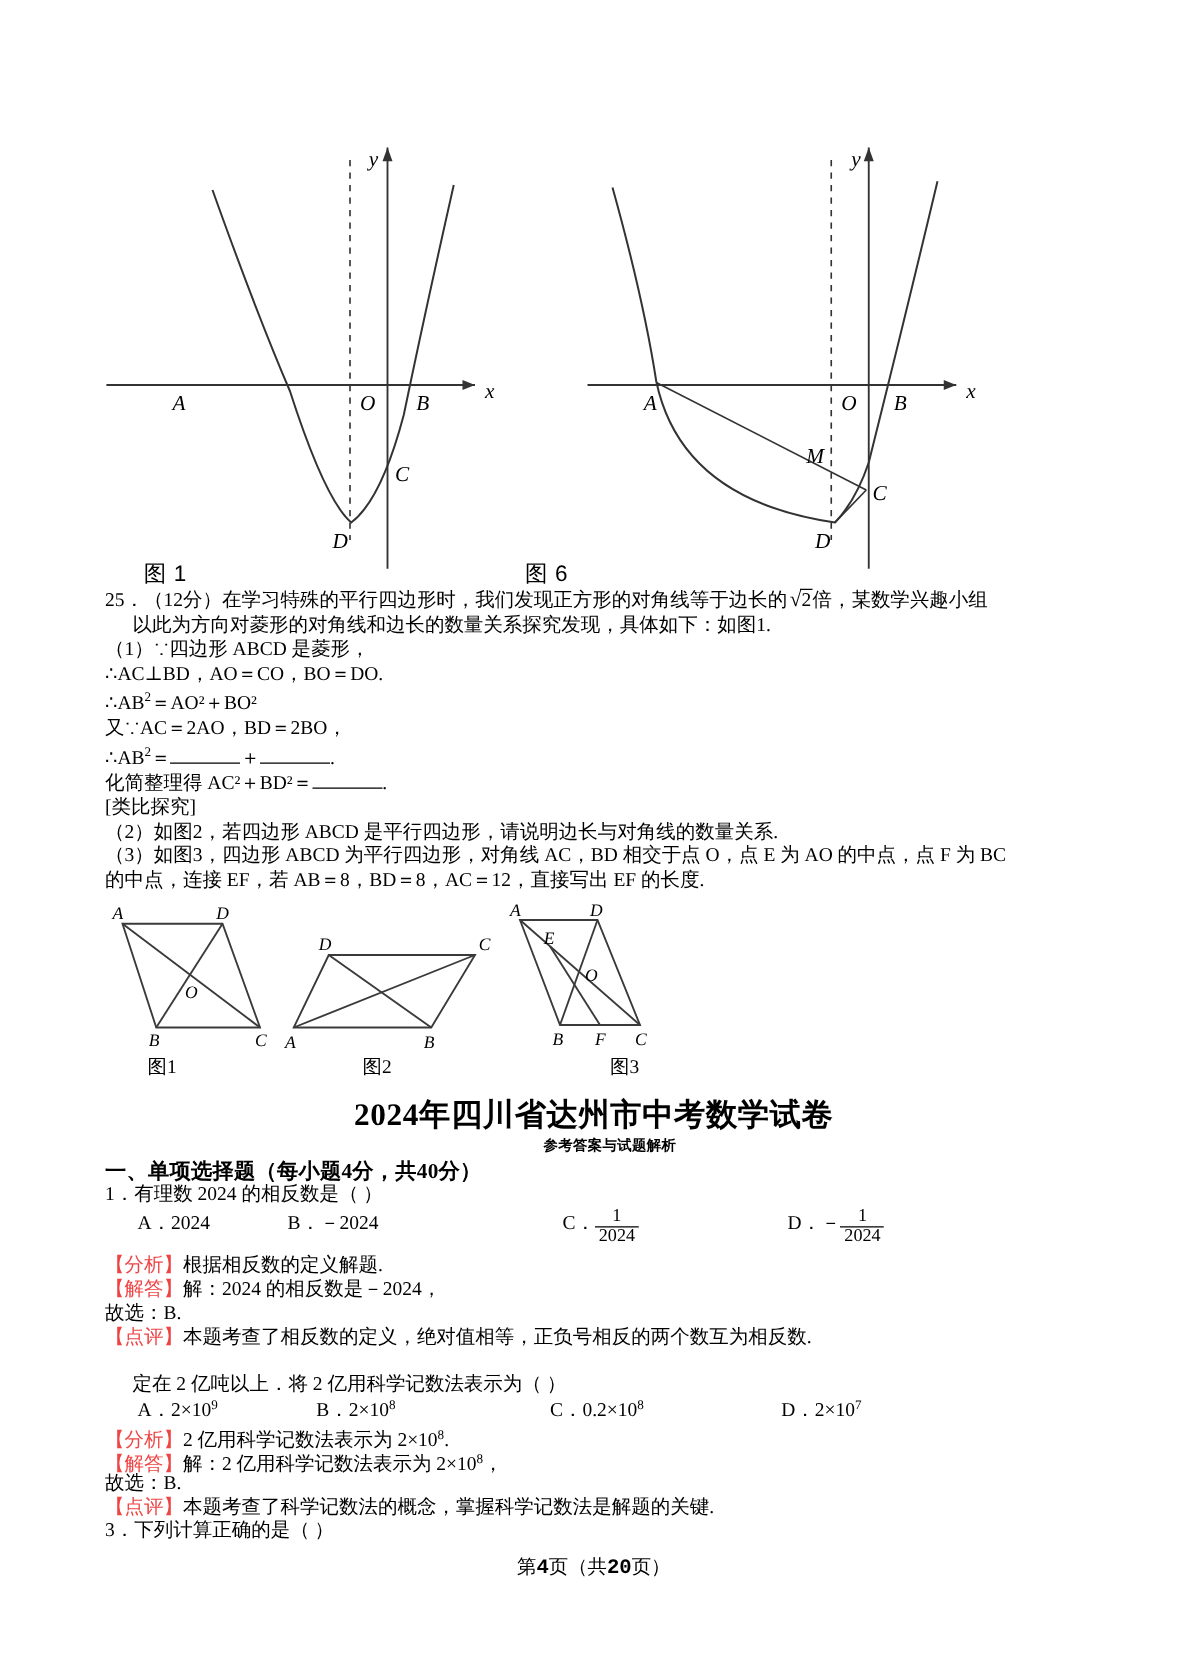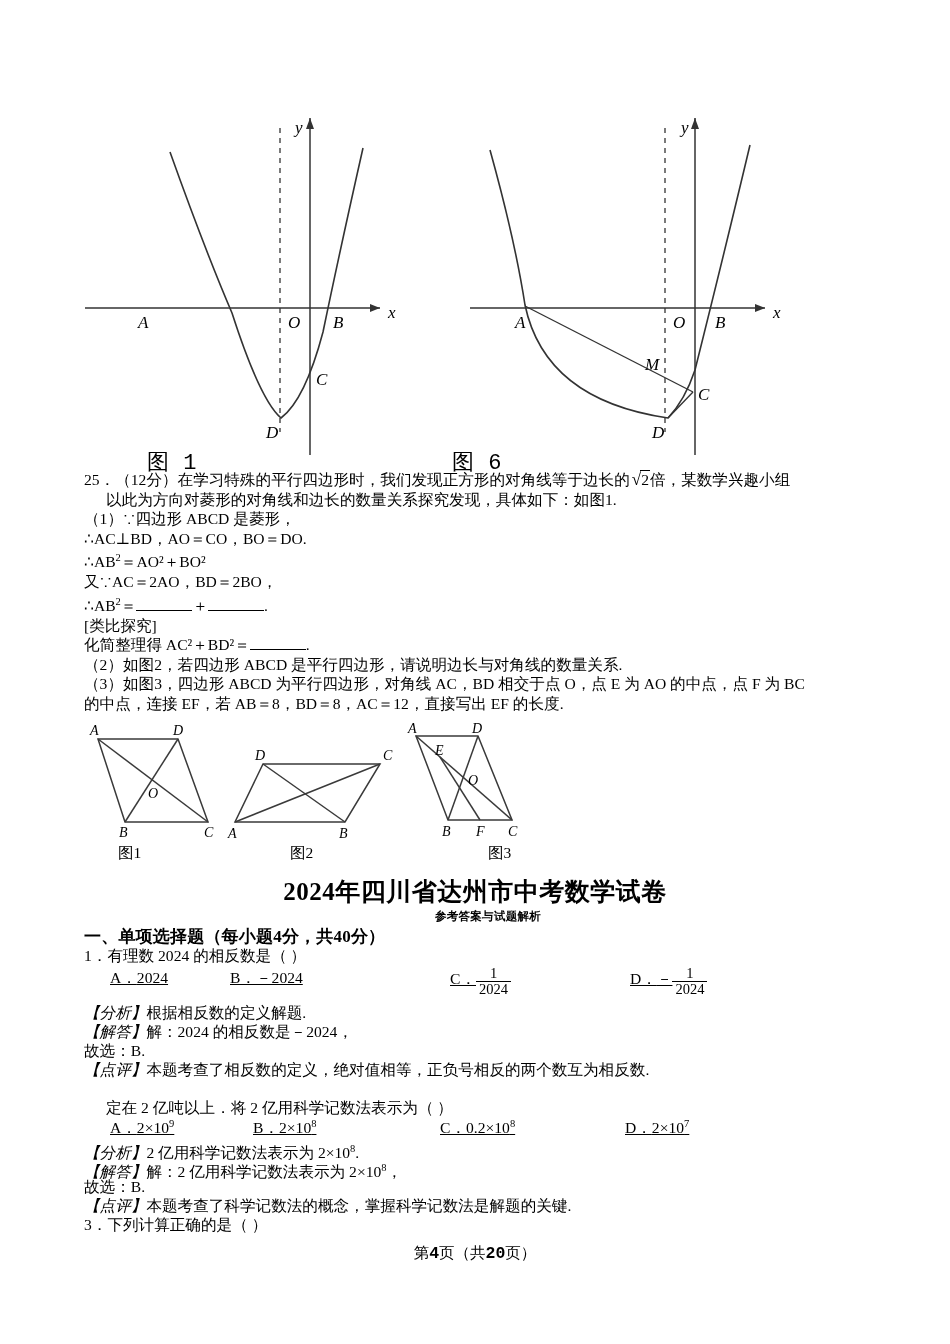--- a/index.html
+++ b/index.html
@@ -8,23 +8,22 @@
     font-family:"Liberation Serif","DejaVu Serif",serif;
     color:#000;
     -webkit-font-smoothing:none;
   }
   .page{position:absolute;left:0;top:0;width:950px;height:1344px;}
 
   
   .figrow{position:absolute;left:85px;top:100px;width:780px;height:375px;}
   .fig-svg{display:block;}
   .figcap{
-    position:absolute;font-size:22px;letter-spacing:.5px;
-    font-family:Liberation Mono, monospace;
-    margin-left:32px;
+    position:absolute;font-size:18px;letter-spacing:.5px;
+    font-family:Liberation Sans, sans-serif;
   }
   .figcap-1{left:115px;top:447px;}
   .figcap-2{left:420px;top:447px;}
 
   
   .txt{position:absolute;font-size:15.6px;line-height:19.5px;white-space:nowrap;}
   .wrapblk{position:absolute;font-size:15.6px;line-height:19.6px;}
   i,.it{font-style:italic;}
   .supn{font-size:10.5px;vertical-align:super;font-style:normal;}
   .blank{display:inline-block;border-bottom:1.1px solid #000;width:56px;height:13px;}
@@ -45,22 +44,22 @@
   }
   .docsub{
     position:absolute;left:0;right:0;top:909px;text-align:center;
     font-size:11.5px;font-weight:bold;letter-spacing:.3px;padding-left:26px;
   }
   .sechead{
     position:absolute;left:84px;top:925px;font-size:17px;font-weight:bold;
     letter-spacing:.2px;white-space:nowrap;
   }
 
-  .tag{color:#000000;font-style:italic;}
-  .opt{position:absolute;font-size:15.6px;white-space:nowrap;text-decoration:underline;}
+  .tag{color:#ef4444;}
+  .opt{position:absolute;font-size:15.6px;white-space:nowrap;}
 
   .frac{display:inline-block;vertical-align:-0.62em;text-align:center;line-height:1.03;}
   .frac .num{display:block;font-size:14.5px;padding:0 4px;}
   .frac .den{display:block;font-size:14.5px;border-top:1.15px solid #000;padding:0 3px;}
 
   .footer{
     position:absolute;left:0;right:0;top:1243px;text-align:center;font-size:15.5px;font-family:Liberation Mono, monospace;
   }
   .footer b{font-weight:bold;font-size:16.5px;}
 </style>
@@ -131,24 +130,24 @@
       <span>（1）</span><span class="it" style="font-style:normal">∵四边形 ABCD 是菱形，</span>
     </div>
     <div>∴AC⊥BD，AO＝CO，BO＝DO.</div>
     <div>
       <span>∴AB</span><span class="supn">2</span><span>＝AO²＋BO²</span>
     </div>
     <div>又∵AC＝2AO，BD＝2BO，</div>
     <div>
       <span>∴AB</span><span class="supn">2</span><span>＝</span><span class="blank"></span>＋<span class="blank"></span>.
     </div>
+    <div>
+      <span>化简整理得 AC²＋BD²＝</span><span class="blank"></span>.
+    </div>
     <div>[类比探究]</div>
-    <div>
-      <span>化简整理得 AC²＋BD²＝</span><span class="blank"></span>.
-    </div>
     <div>（2）如图2，若四边形 ABCD 是平行四边形，请说明边长与对角线的数量关系.</div>
     <div>（3）如图3，四边形 ABCD 为平行四边形，对角线 AC，BD 相交于点 O，点 E 为 AO 的中点，点 F 为 BC</div>
     <div>的中点，连接 EF，若 AB＝8，BD＝8，AC＝12，直接写出 EF 的长度.</div>
   </div>
 
   <div class="pgrow">
     <svg width="520" height="145" viewBox="0 0 520 145">
       <g fill="none" stroke="#3a3a3a" stroke-width="1.5">
 
         <polygon points="18,17 98,17 128,100 45,100"></polygon>

